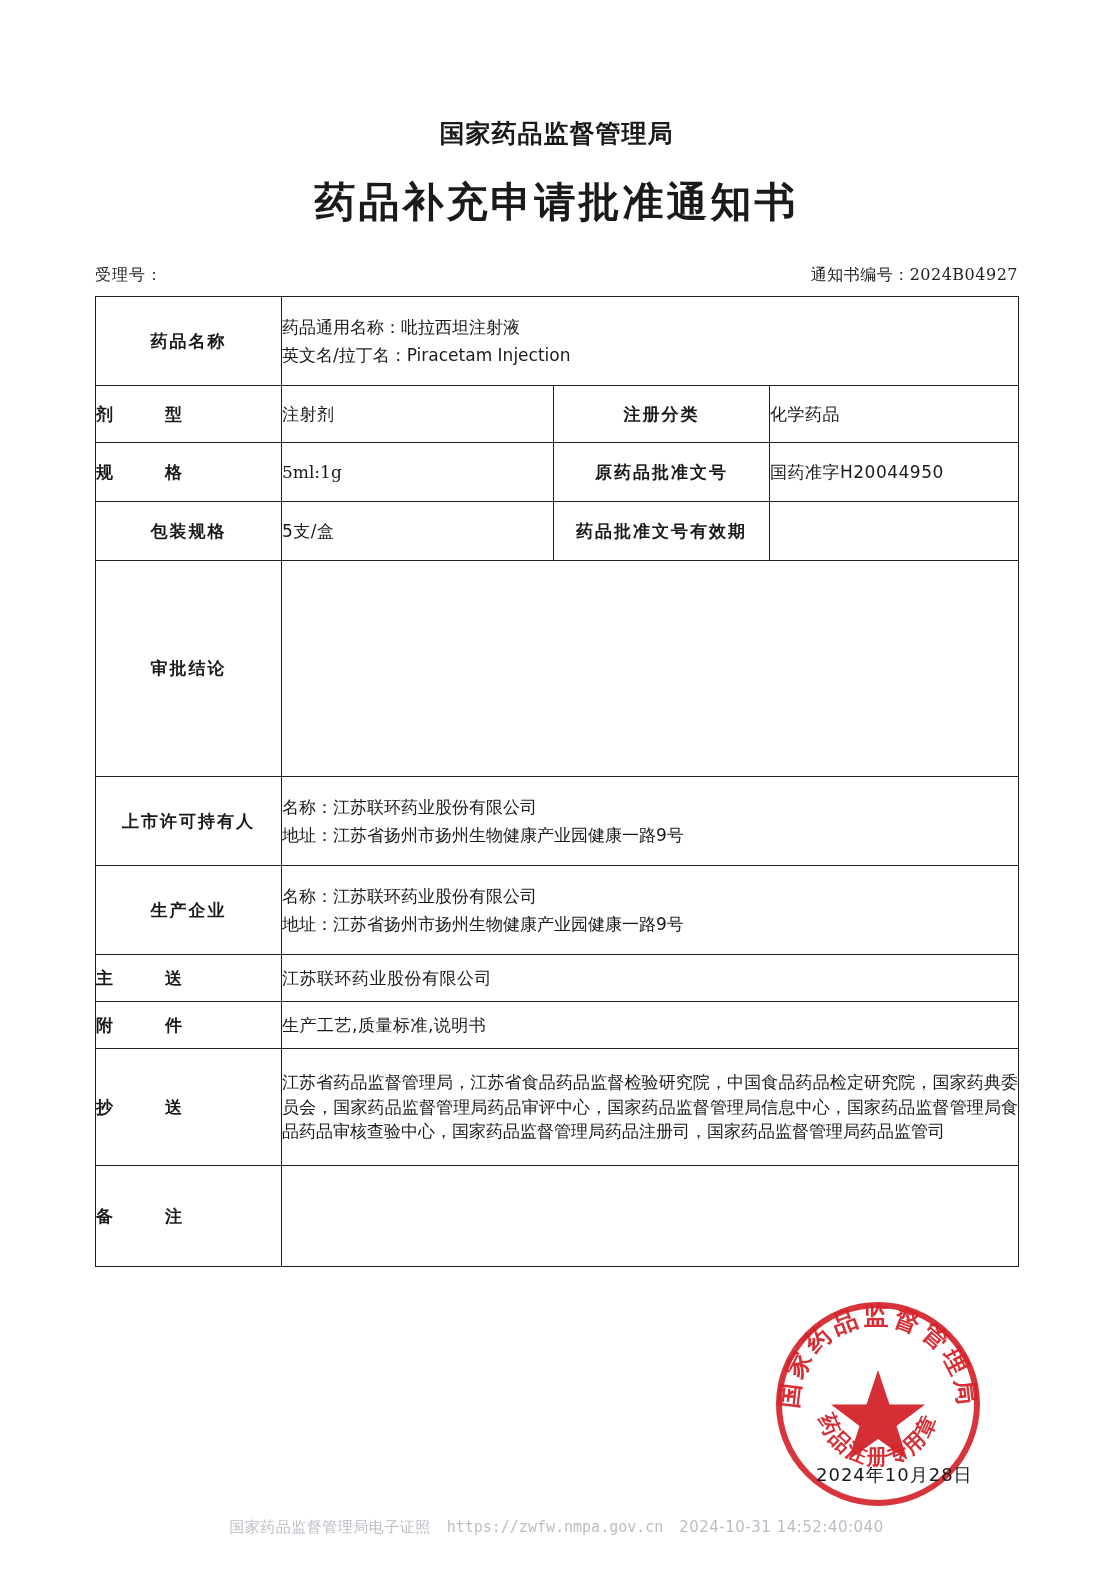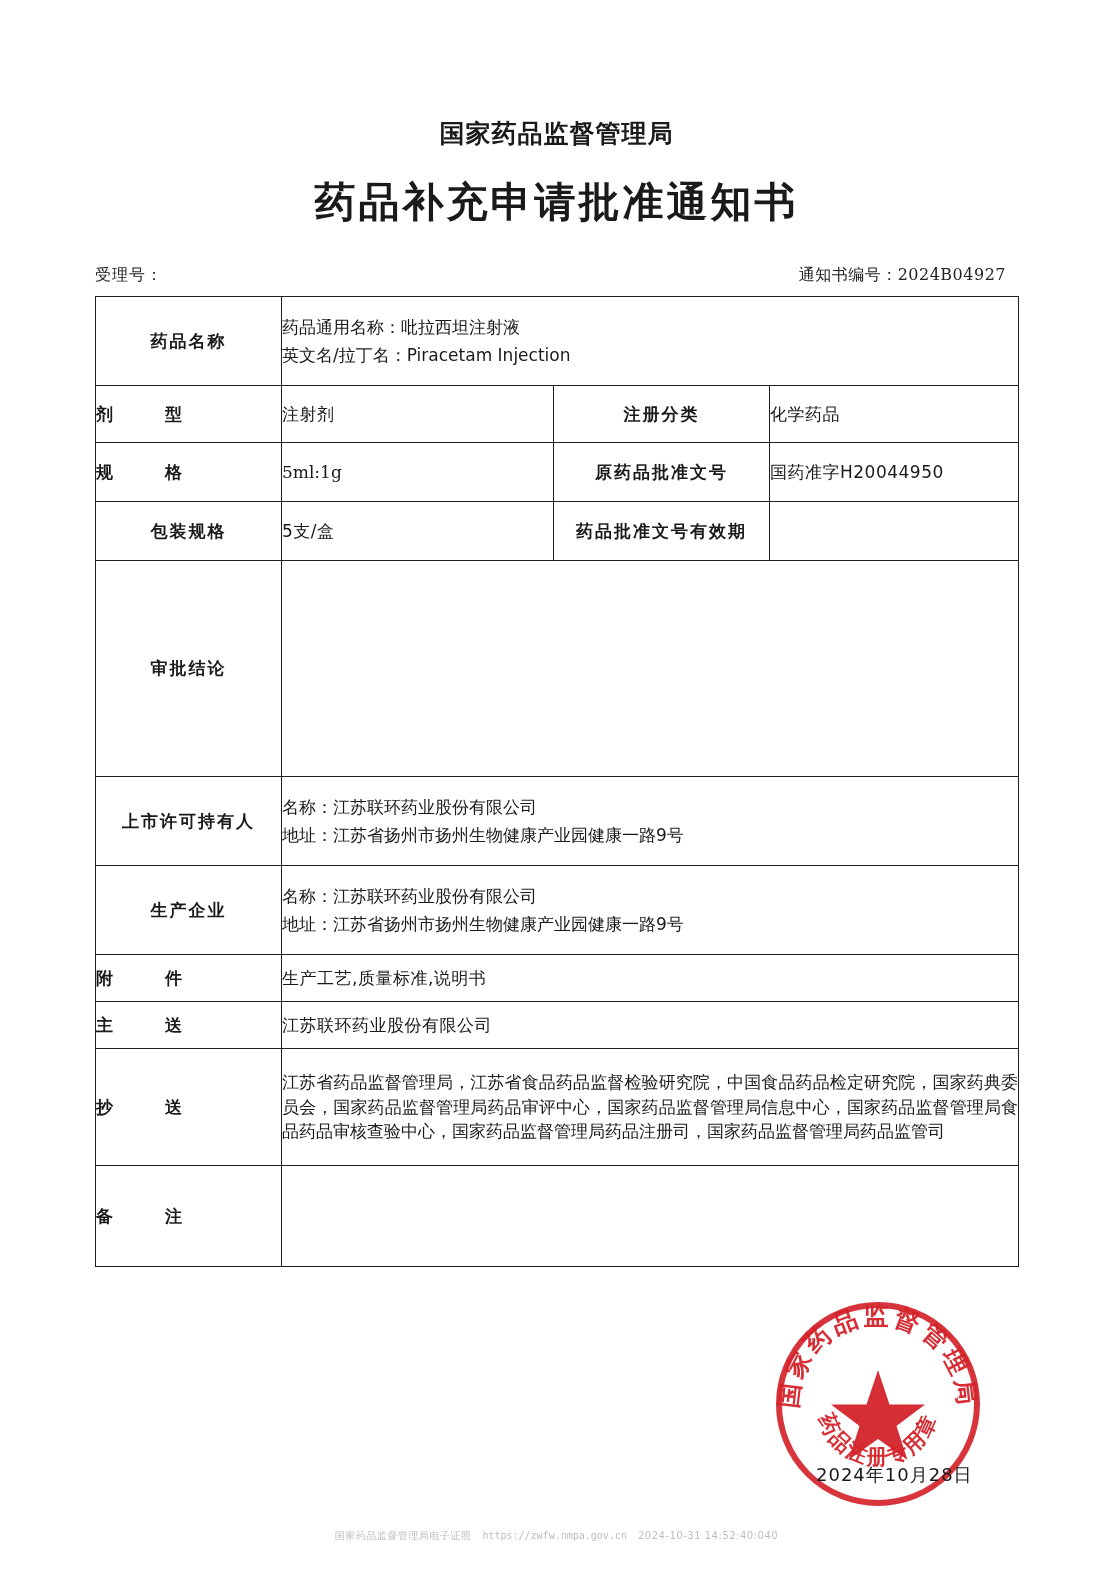--- a/index.html
+++ b/index.html
@@ -52,21 +52,21 @@
     color: #222;
   }
   .meta-left {
     position: absolute;
     left: 0;
     top: 0;
     letter-spacing: 1px;
   }
   .meta-right {
     position: absolute;
-    right: 12px;
+    right: 0;
     top: 0;
     letter-spacing: 0.5px;
   }
   table.form {
     position: absolute;
     top: 296px;
     left: 95px;
     width: 923px;
     border-collapse: collapse;
     table-layout: fixed;
@@ -113,25 +113,25 @@
   .two-line div { white-space: nowrap; }
   .cc-block {
     padding: 10px 14px 10px 14px;
     font-size: 16.5px;
     line-height: 1.45;
     text-align: justify;
     font-family: "DejaVu Sans", "Liberation Sans", sans-serif;
   }
   .footer {
     position: absolute;
-    bottom: 32px;
-    left: 0;
-    width: 1113px;
-    text-align: center;
-    font-size: 10px;
+    bottom: 38px;
+    left: 0;
+    width: 1113px;
+    text-align: center;
+    font-size: 15px;
     color: #b9bec4;
     letter-spacing: 0.5px;
     font-family: "DejaVu Sans", "Liberation Sans", sans-serif;
   }
   .footer .url {
     font-family: "DejaVu Sans Mono", "Liberation Mono", monospace;
     letter-spacing: 0;
   }
   
   .seal {
@@ -221,27 +221,27 @@
       <tr>
         <td class="lbl" style="height:88px">生产企业</td>
         <td class="two-line" colspan="3">
           <div><span>名称：</span><span>江苏联环药业股份有限公司</span></div>
           <div><span>地址：</span><span>江苏省扬州市扬州生物健康产业园健康一路9号</span></div>
         </td>
       </tr>
 
 
       <tr>
+        <td class="lbl-wide" style="height:46px">主　　送</td>
+        <td class="val" colspan="3">江苏联环药业股份有限公司</td>
+      </tr>
+
+      <tr>
         <td class="lbl-wide" style="height:46px">附　　件</td>
         <td class="val" colspan="3">生产工艺,质量标准,说明书</td>
-      </tr>
-
-      <tr>
-        <td class="lbl-wide" style="height:46px">主　　送</td>
-        <td class="val" colspan="3">江苏联环药业股份有限公司</td>
       </tr>
 
       <tr>
         <td class="lbl-wide" style="height:116px">抄　　送</td>
         <td class="cc-block" colspan="3">江苏省药品监督管理局，江苏省食品药品监督检验研究院，中国食品药品检定研究院，国家药典委员会，国家药品监督管理局药品审评中心，国家药品监督管理局信息中心，国家药品监督管理局食品药品审核查验中心，国家药品监督管理局药品注册司，国家药品监督管理局药品监管司</td>
       </tr>
 
       <tr>
         <td class="lbl-wide" style="height:100px">备　　注</td>
         <td class="val" colspan="3"></td>

